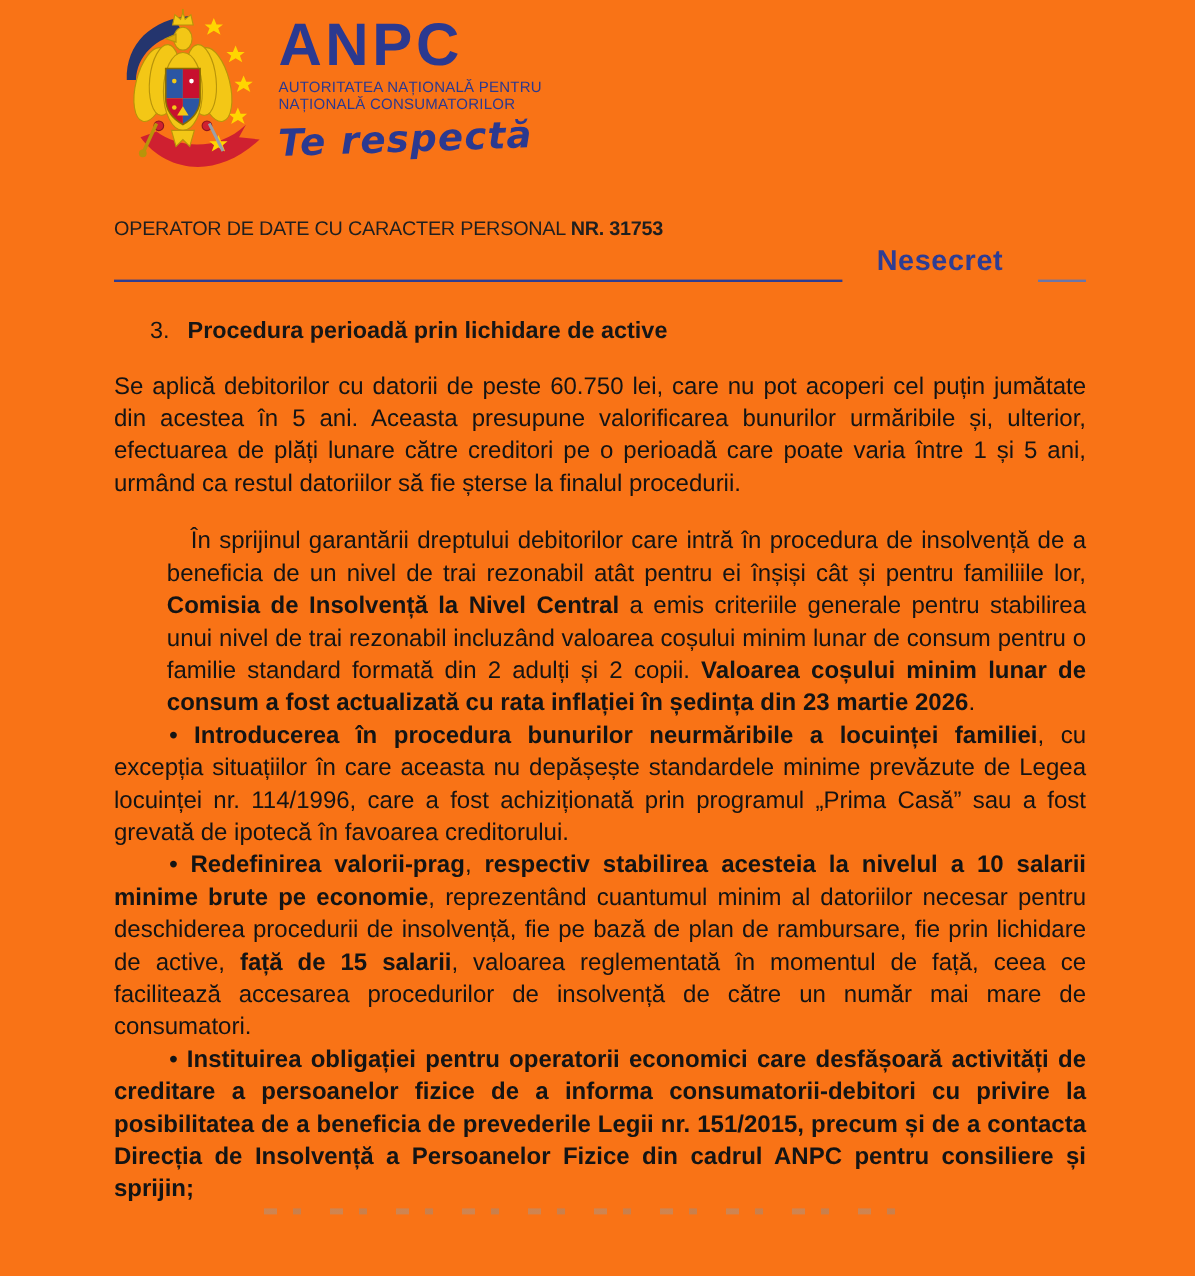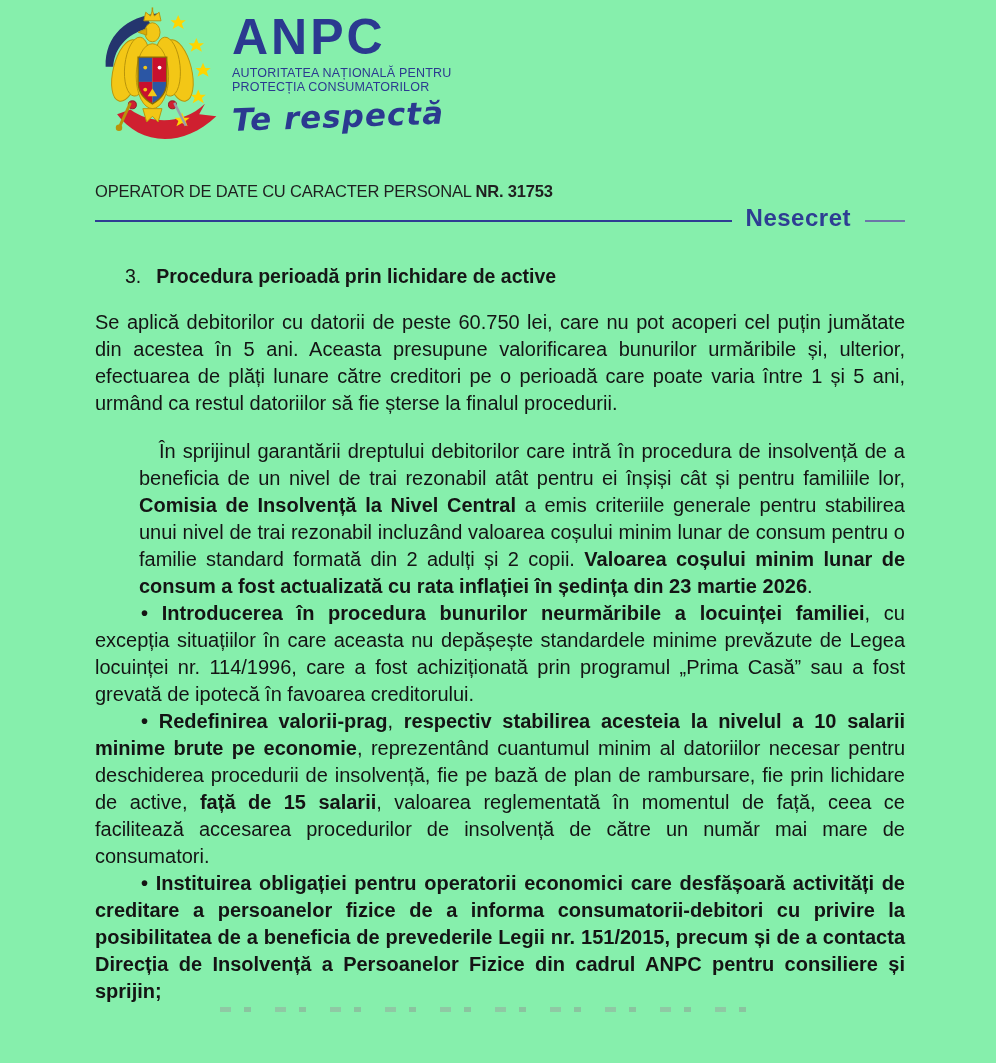--- a/index.html
+++ b/index.html
@@ -1,20 +1,20 @@
 <!DOCTYPE html>
 <html><head>
 <meta charset="utf-8">
 <style>
   html,body{margin:0;padding:0;background:#ffffff;}
   .page{
     position:relative;
     width:996px;height:1063px;
     overflow:hidden;
-    background:#86efac;
+    background:#f97316;
     font-family:"Liberation Sans",sans-serif;
     color:#161616;
   }
   
   .logo-row{
     display:flex;align-items:flex-start;
     padding:6px 0 0 98px;gap:8px;height:152px;
   }
   .emblem{width:126px;height:148px;flex:0 0 auto;}
   .logo-text{display:flex;flex-direction:column;padding-top:6px;}
@@ -32,22 +32,23 @@
     transform:rotate(-2deg);transform-origin:left center;
     letter-spacing:1px;margin-top:8px;
   }
   
   .operator-line{
     margin:24px 91px 0 95px;
     font-size:16.5px;color:#1f1f1f;letter-spacing:-0.2px;
   }
   .operator-line .b{font-weight:bold;}
   .rule-row{
-    display:flex;align-items:center;
+    display:flex;align-items:flex-end;
     margin:6px 91px 0 95px;
+    gap:15px;
   }
   .rule-long{flex:1;height:2.5px;background:#2e3d93;}
   .rule-label{
     font-size:24px;font-weight:bold;color:#2e3d93;
     margin:0 14px;position:relative;top:-3px;letter-spacing:.5px;
   }
   .rule-short{width:40px;height:2.5px;background:#6b76a8;}
   
   .doc{padding:0 91px 0 95px;}
   .doc-heading{
@@ -138,21 +139,21 @@
           <path d="M52,93 L57,85 L62,93 Z" fill="#f3c716"></path>
         </g>
         <path d="M42,52 H72 V78 C72,90 64,97 57,101 C50,97 42,90 42,78 Z" fill="none" stroke="#8a6d00" stroke-width="1.4"></path>
       </g>
     </svg>
 
     <div class="logo-text">
       <div class="logo-acronym">ANPC</div>
       <div class="logo-sub">
         <div>AUTORITATEA NAȚIONALĂ PENTRU</div>
-        <div>PROTECȚIA CONSUMATORILOR</div>
+        <div>NAȚIONALĂ CONSUMATORILOR</div>
       </div>
       <div class="logo-tagline">Te respectă</div>
     </div>
   </div>
 
   <div class="operator-line">
     <span>OPERATOR DE DATE CU CARACTER PERSONAL </span><span class="b">NR. 31753</span>
   </div>
 
   <div class="rule-row">

